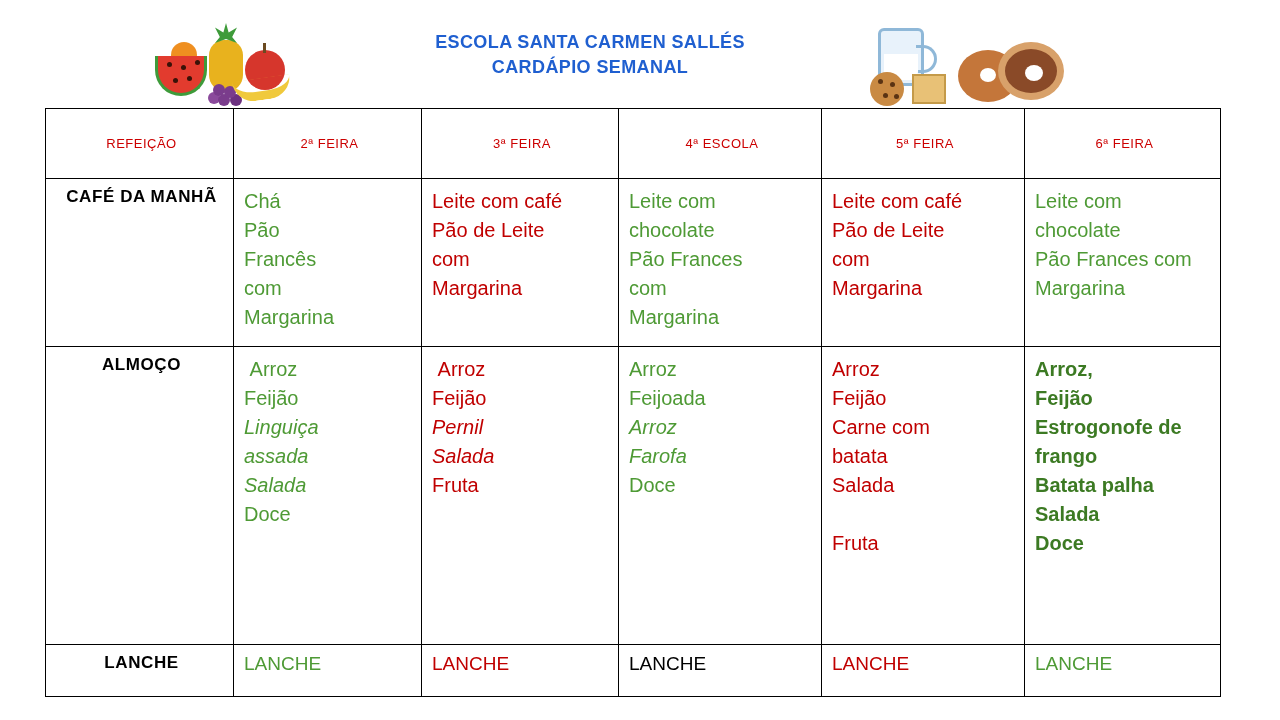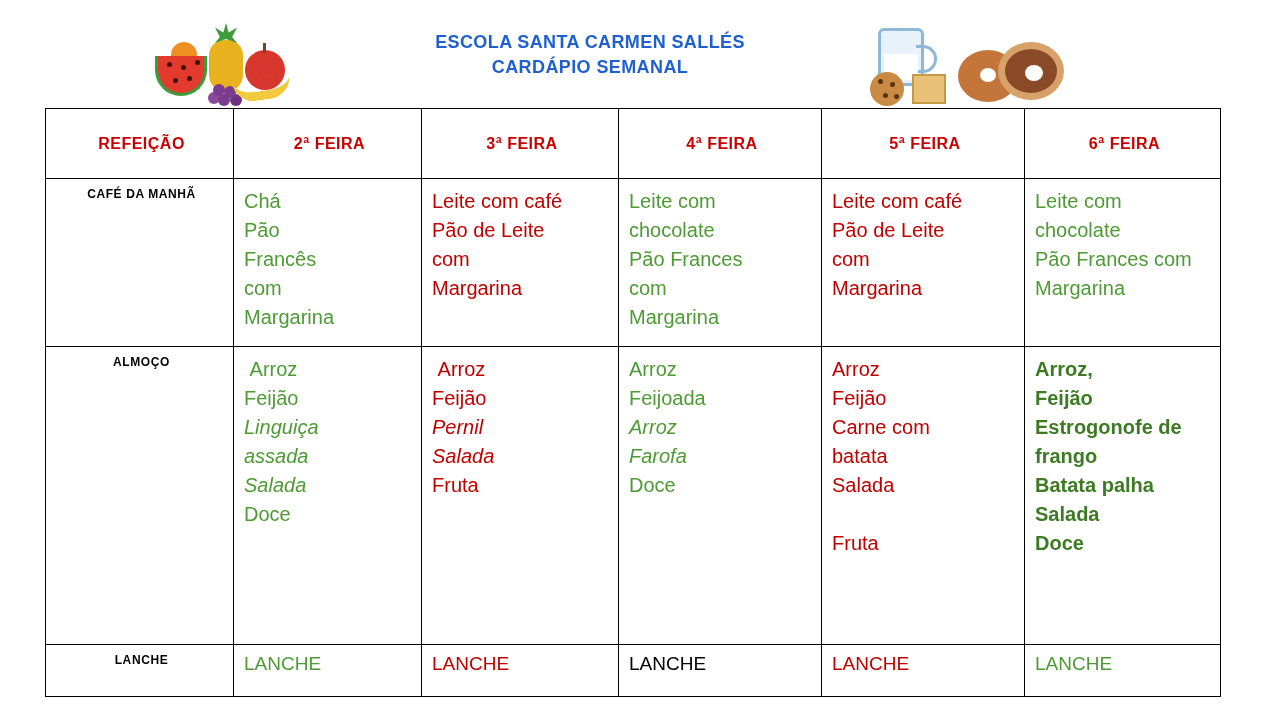--- a/index.html
+++ b/index.html
@@ -153,31 +153,31 @@
   }
   .menu-table td, .menu-table th {
     border: 1px solid #000000;
     vertical-align: top;
     padding: 8px 6px 8px 10px;
   }
   .menu-table th {
     text-align: center;
     vertical-align: middle;
     height: 70px;
-    font-size: 16px;
-    font-weight: bold;
+    font-size: 13px;
+    font-weight: normal;
     letter-spacing: 0.5px;
   }
   th.col-meal { color:#cc0000; width: 188px; }
   th.col-day  { color:#cc0000; }
   .meal-label {
     text-align: center;
     vertical-align: middle;
     font-weight: bold;
-    font-size: 12px;
+    font-size: 17px;
     color: #000000;
     letter-spacing: 0.6px;
   }
   .cell-lines { line-height: 29px; font-size: 20px; }
   .cell-lines .line { display: block; white-space: pre-wrap; }
   .green { color: #4e9a35; }
   .red   { color: #c00000; }
   .dgreen{ color: #3c7a23; font-weight: bold; }
   .black { color: #000000; }
   .b  { font-weight: normal; }
@@ -225,21 +225,21 @@
       <col style="width:197px">
       <col style="width:203px">
       <col style="width:203px">
       <col style="width:196px">
     </colgroup>
     <thead>
       <tr>
         <th class="col-meal">REFEIÇÃO</th>
         <th class="col-day">2ª FEIRA</th>
         <th class="col-day">3ª FEIRA</th>
-        <th class="col-day">4ª FEIRA</th>
+        <th class="col-day">4ª ESCOLA</th>
         <th class="col-day">5ª FEIRA</th>
         <th class="col-day">6ª FEIRA</th>
       </tr>
     </thead>
     <tbody>
       <tr class="row-breakfast">
         <td class="meal-label">CAFÉ DA MANHÃ</td>
         <td>
             <div class="cell-lines">
               <span class="line green">Chá</span>

